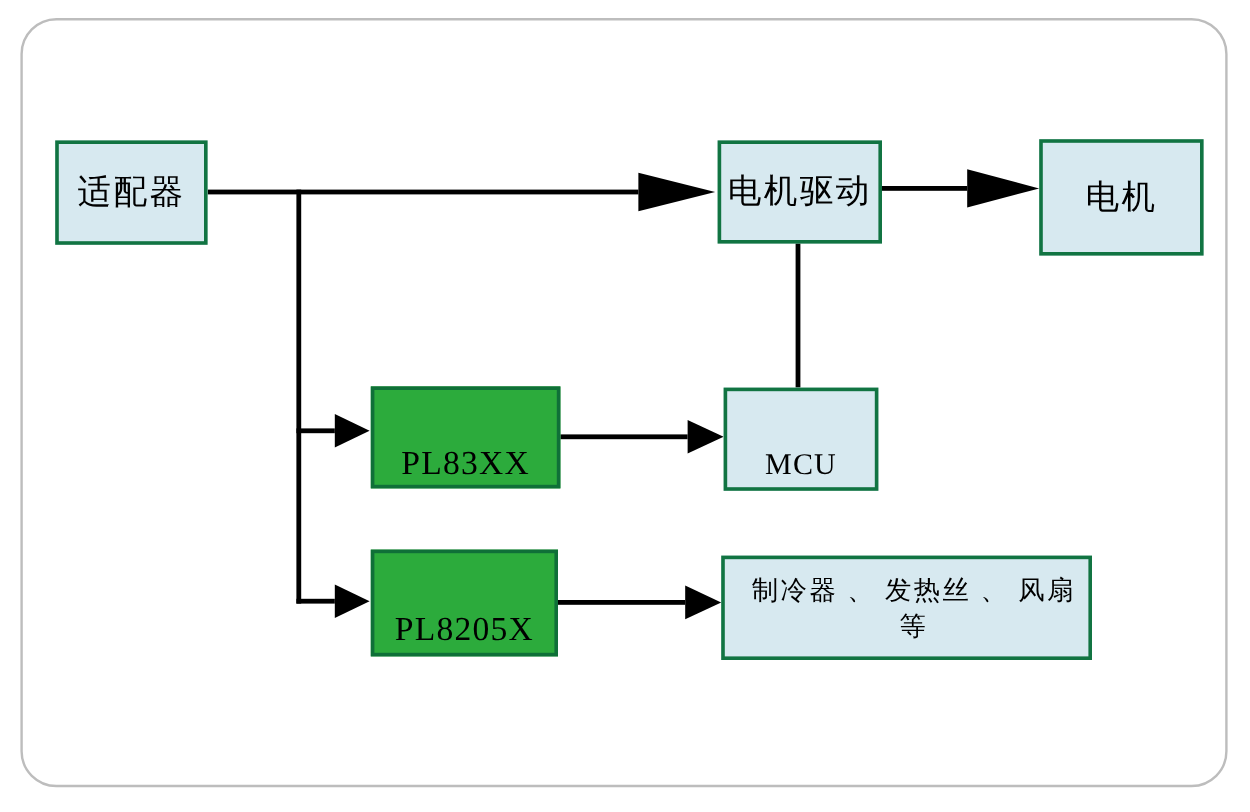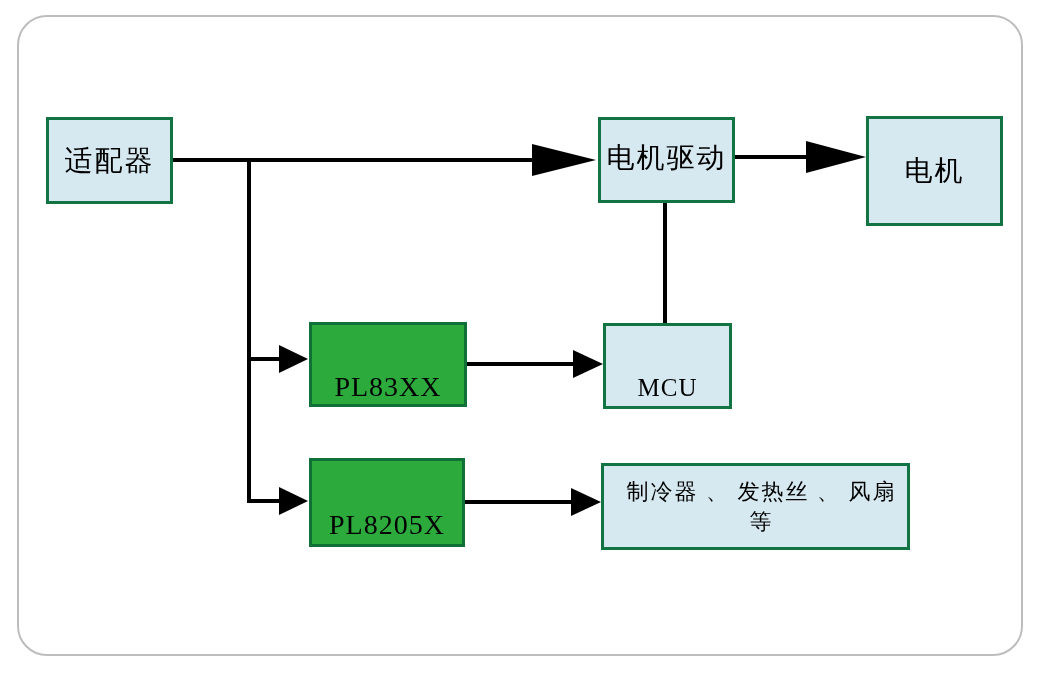--- a/index.html
+++ b/index.html
@@ -89,25 +89,25 @@
   <div class="edge" style="left:247px; top:499px; width:32px; height:4px;"></div>
   <div class="arrowhead small" style="left:279px; top:487px;"></div>
 
   <div class="edge" style="left:465px; top:500px; width:106px; height:4px;"></div>
   <div class="arrowhead small" style="left:571px; top:488px; border-left-width:30px;"></div>
 
   <div class="node light" style="left:46px; top:117px; width:127px; height:87px;">
     <span>适配器</span>
   </div>
 
-  <div class="node light" style="left:598px; top:117px; width:137px; height:86px;font-family:Liberation Mono, monospace;">
+  <div class="node light" style="left:598px; top:117px; width:137px; height:86px;">
     <span>电机驱动</span>
   </div>
 
-  <div class="node light" style="left:866px; top:116px; width:137px; height:110px;">
+  <div class="node light" style="left:866px; top:116px; width:137px; height:97px;">
     <span>电机</span>
   </div>
 
   <div class="node chip" style="left:309px; top:322px; width:158px; height:85px;">
     <span class="mono-caps">PL83XX</span>
   </div>
 
   <div class="node light" style="left:603px; top:323px; width:129px; height:86px; font-size:25px;">
     <span class="mono-caps">MCU</span>
   </div>

